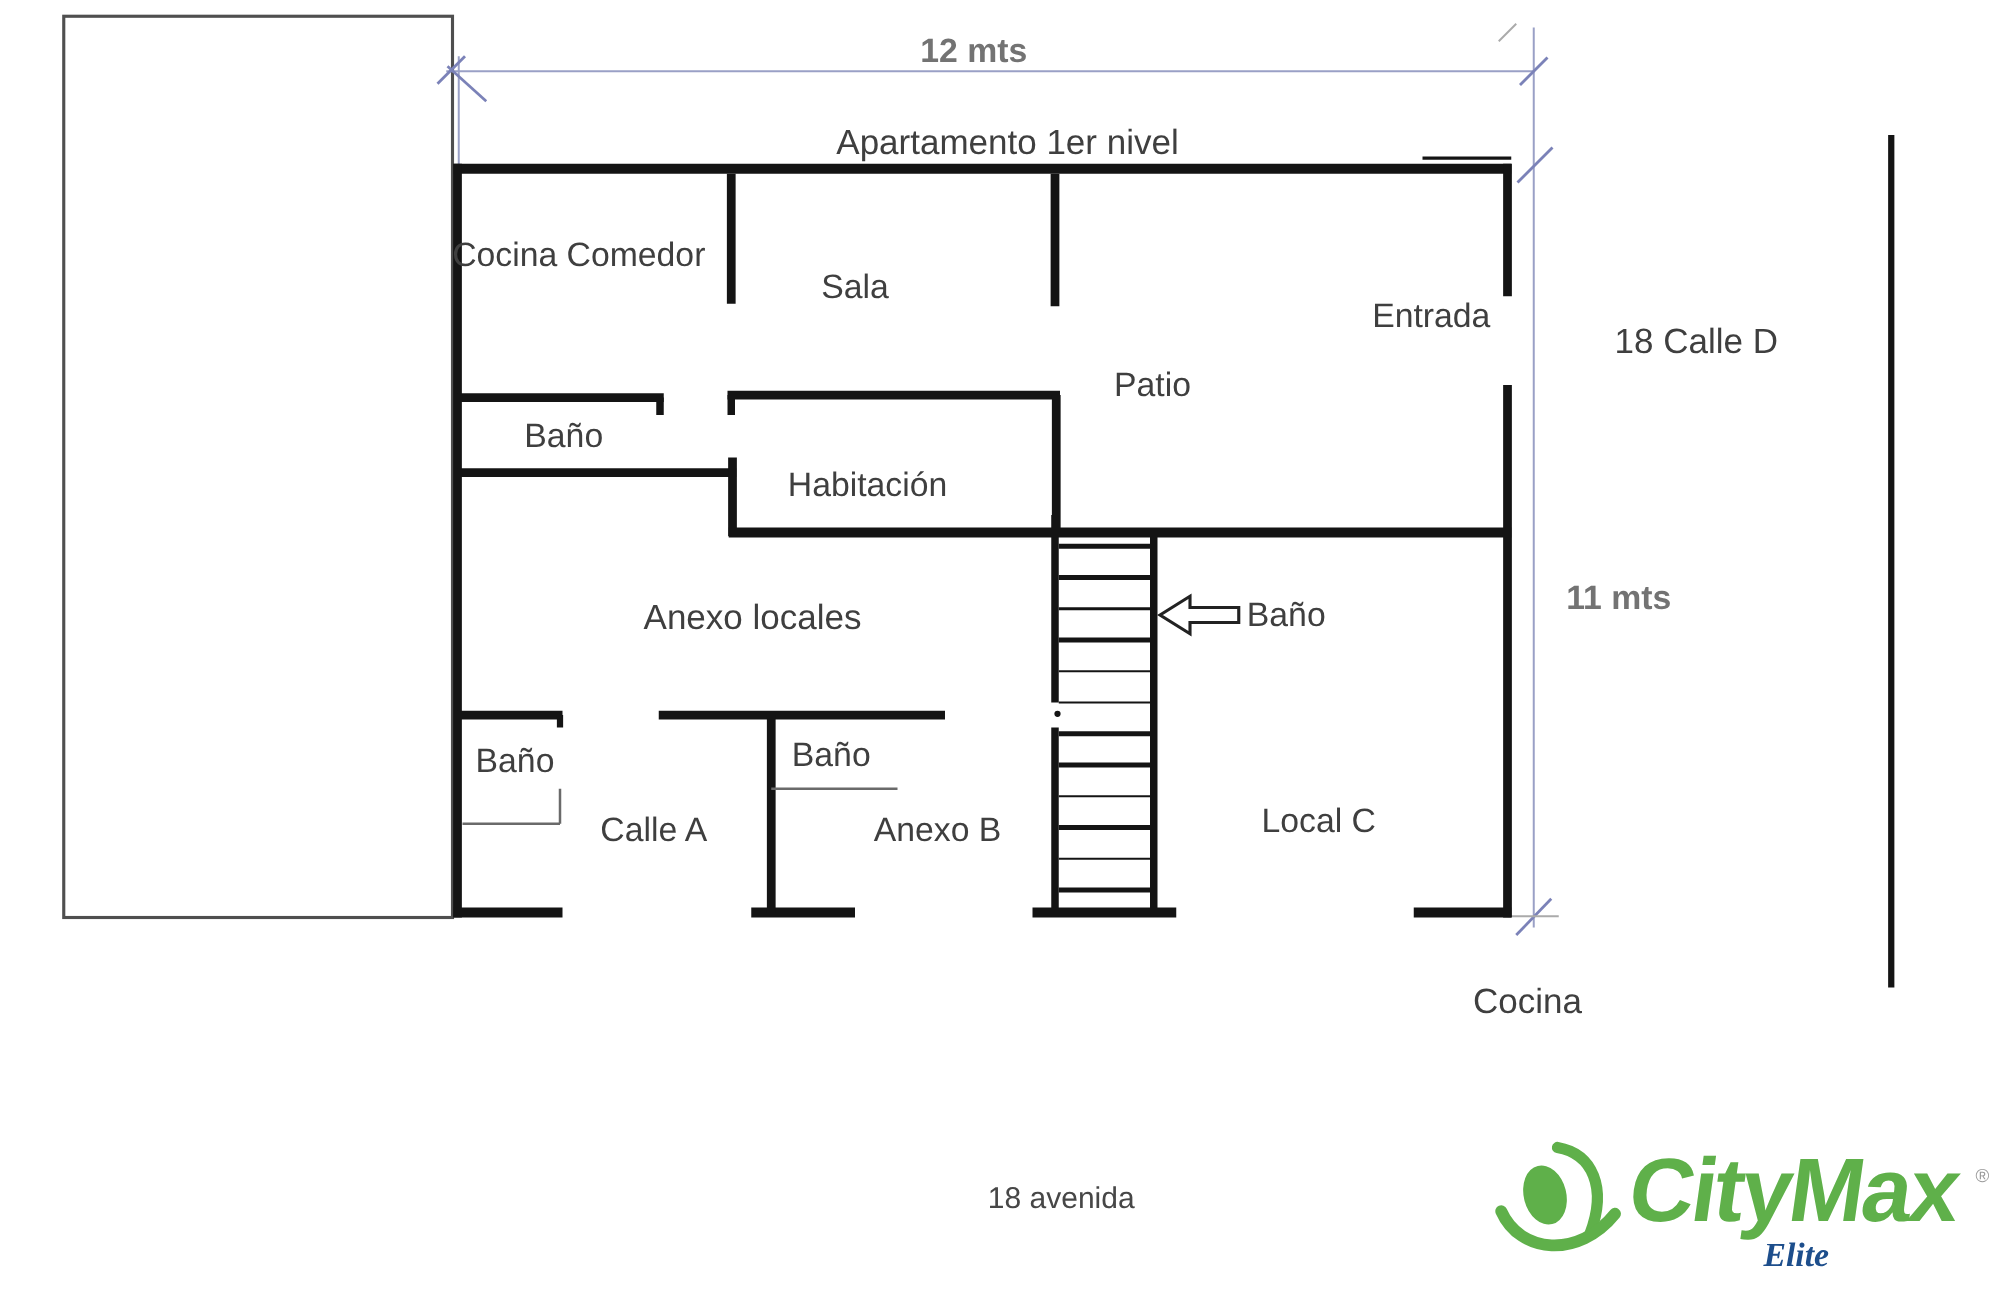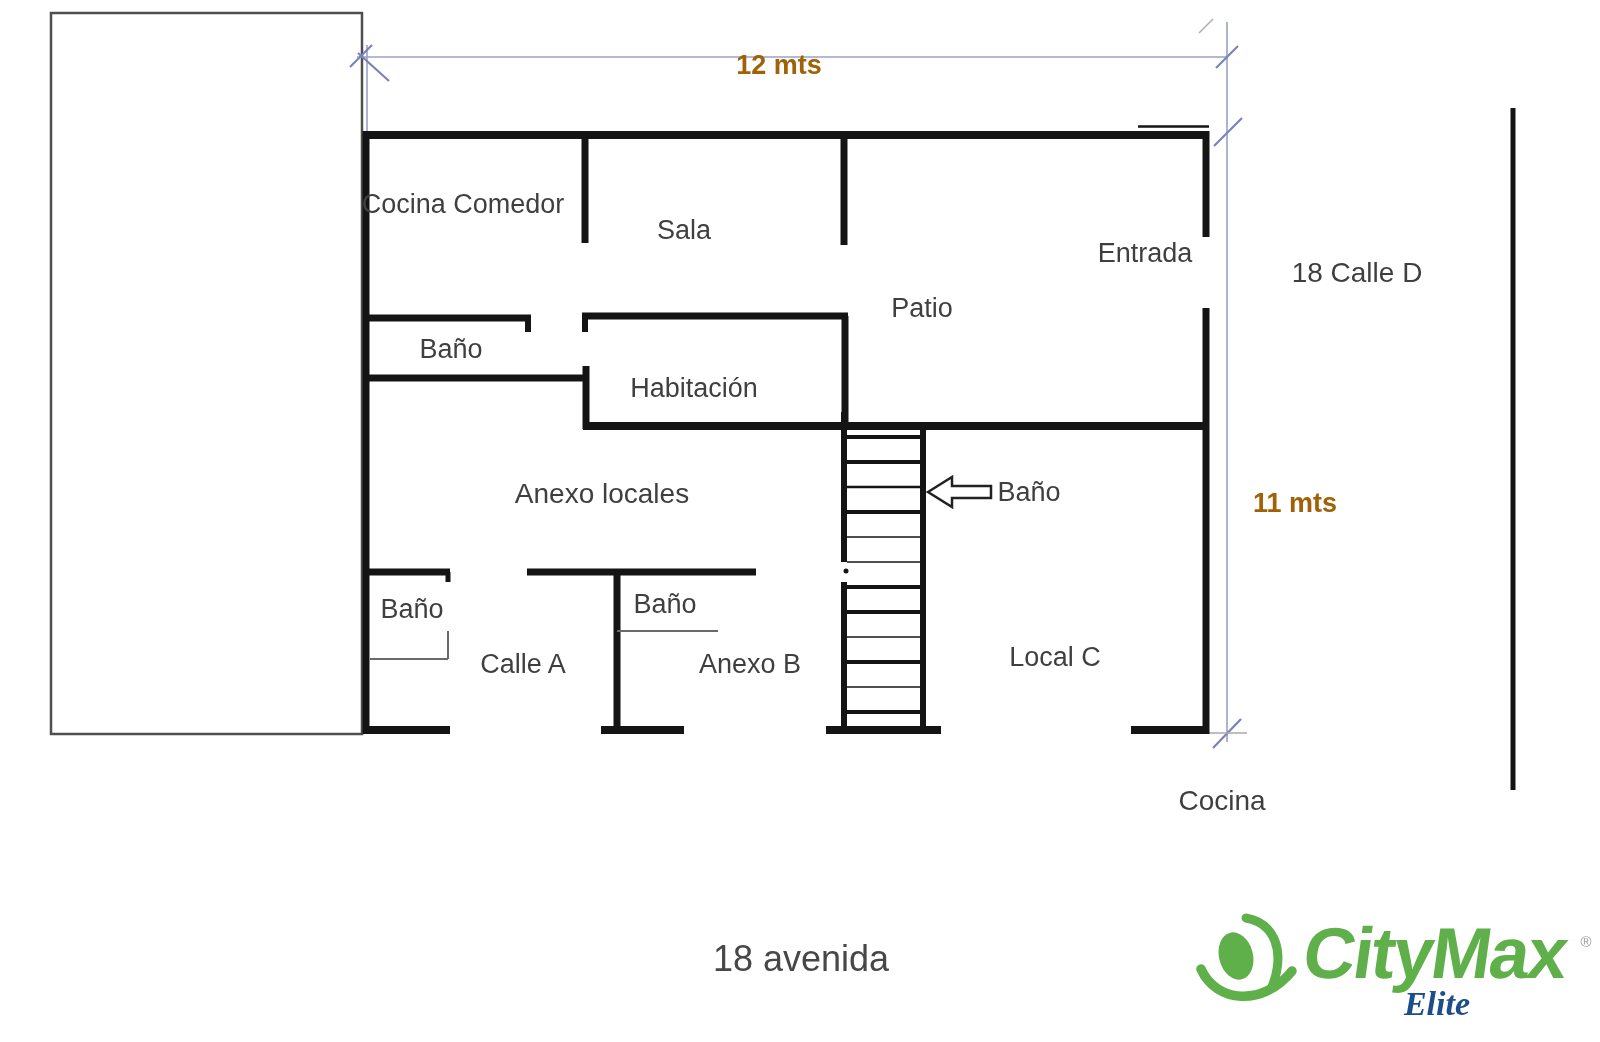--- a/index.html
+++ b/index.html
@@ -1,30 +1,30 @@
 <!DOCTYPE html>
 <html><head>
 <meta charset="utf-8">
 <style>
   html,body{margin:0;padding:0;background:#ffffff;}
   #stage{position:relative;width:1600px;height:1042px;background:#ffffff;overflow:hidden;
          font-family:"Liberation Sans", sans-serif;}
   #plan-svg{position:absolute;left:0;top:0;}
   .lbl{position:absolute;transform:translate(-50%,-50%);white-space:nowrap;
        color:#3f3f3f;font-size:27px;letter-spacing:0px;}
-  .lbl.dim{color:#a16207;font-weight:600;font-size:27px;margin-top:24px;}
+  .lbl.dim{color:#737373;font-weight:600;font-size:27px;}
   .lbl.big{font-size:28px;}
-  .lbl.street{color:#474747;font-size:36px;}
+  .lbl.street{color:#474747;font-size:24px;margin-left:48px;}
   .logo-brand{position:absolute;transform:translate(-50%,-50%) skewX(-8deg);
        font-size:72px;font-weight:bold;color:#5fb04a;letter-spacing:-2px;
        font-family:"Liberation Sans", sans-serif;}
   .logo-reg{position:absolute;transform:translate(-50%,-50%);font-size:15px;color:#9a9a9a;}
   .logo-tagline{position:absolute;transform:translate(-50%,-50%);
        font-family:"Liberation Serif", serif;font-style:italic;font-weight:bold;
-       font-size:34px;color:#1d4e8c;}
+       font-size:27px;color:#1d4e8c;}
 </style>
 </head>
 <body>
 
 <div id="stage">
 
   <svg id="plan-svg" width="1600" height="1042" viewBox="0 0 1600 1042">
 
     <g>
       <rect x="51" y="13" width="311" height="721" fill="#ffffff" stroke="#4f4f4f" stroke-width="2.5"></rect>
@@ -113,20 +113,21 @@
     <g>
       <ellipse cx="1236" cy="956" rx="17" ry="24" fill="#5fb04a" transform="rotate(-14 1236 956)"></ellipse>
       <path d="M 1246 918 C 1274 923 1286 950 1272 987" fill="none" stroke="#5fb04a" stroke-width="9" stroke-linecap="round"></path>
       <path d="M 1201 969 C 1216 1003 1263 1007 1292 971" fill="none" stroke="#5fb04a" stroke-width="9.5" stroke-linecap="round"></path>
     </g>
   </svg>
 
   <div class="lbl dim" style="left:779px;top:41px">12 mts</div>
   <div class="lbl dim" style="left:1295px;top:479px">11 mts</div>
 
+  <div class="lbl big" style="left:806px;top:114px">Apartamento 1er nivel</div>
 
   <div class="lbl" style="left:463px;top:204px">Cocina Comedor</div>
   <div class="lbl" style="left:684px;top:230px">Sala</div>
   <div class="lbl" style="left:1145px;top:253px">Entrada</div>
   <div class="lbl" style="left:922px;top:308px">Patio</div>
   <div class="lbl" style="left:451px;top:349px">Baño</div>
   <div class="lbl" style="left:694px;top:388px">Habitación</div>
   <div class="lbl big" style="left:602px;top:494px">Anexo locales</div>
   <div class="lbl" style="left:1029px;top:492px">Baño</div>
   <div class="lbl" style="left:412px;top:609px">Baño</div>

